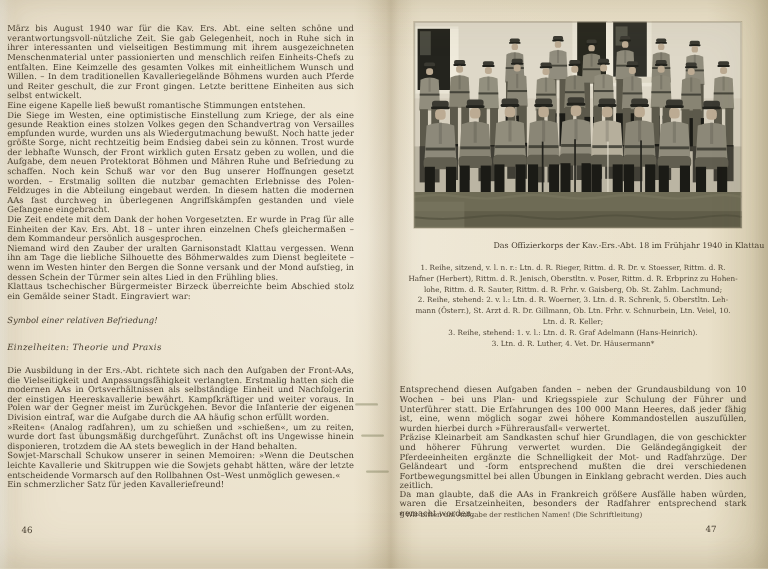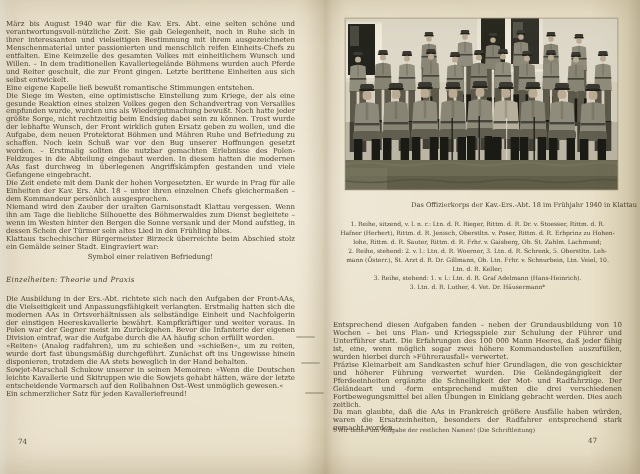--- a/index.html
+++ b/index.html
@@ -24,21 +24,21 @@
     background:linear-gradient(90deg,#f8f4e9,rgba(248,244,233,0));}
   .gutter{position:absolute;left:306px;top:0;bottom:0;width:38px;
     background:linear-gradient(90deg,rgba(110,90,55,0) 0%,rgba(110,90,55,0.10) 42%,rgba(110,90,55,0.17) 52%,rgba(110,90,55,0.06) 70%,rgba(110,90,55,0) 100%);}
 
   .col{position:absolute;text-align:justify;}
   .col p{margin:0;}
   .left-text{left:6px;top:21px;width:289px;font-size:7px;line-height:7.95px;}
   .right-text{left:333px;top:322px;width:289px;font-size:7px;line-height:7.95px;}
 
   .quote{margin-top:10px;text-align:center;font-style:italic;font-size:7px;line-height:9px;}
-  .symbol-line{margin-top:1px;text-align:center;font-size:7px;line-height:8px;}
+  .symbol-line{margin-top:11px;font-size:7px;line-height:8px;font-style:italic;}
   .heading{margin-top:15px;margin-bottom:12px;font-style:italic;font-size:7.2px;line-height:8px;letter-spacing:0.3px;}
 
   .photo-wrap{position:absolute;left:345px;top:18px;width:273px;height:172px;
     box-shadow:0 0 0 0.5px rgba(140,128,100,0.45), inset 0 0 6px rgba(60,50,30,0.2);}
   .photo-wrap svg{display:block;width:100%;height:100%;}
 
   .caption-title{position:absolute;left:348px;top:201px;width:289px;text-align:right;font-size:6.6px;line-height:8px;}
   .caption-names{position:absolute;left:331px;top:219px;width:293px;text-align:center;font-size:6px;line-height:9px;color:#4a4033;}
   .caption-names div{white-space:nowrap;}
 
@@ -67,21 +67,21 @@
     <p>Die Zeit endete mit dem Dank der hohen Vorgesetzten. Er wurde in Prag für alle Einheiten der Kav. Ers. Abt. 18 – unter ihren einzelnen Chefs gleichermaßen – dem Kommandeur persönlich ausgesprochen.</p>
     <p>Niemand wird den Zauber der uralten Garnisonstadt Klattau vergessen. Wenn ihn am Tage die liebliche Silhouette des Böhmerwaldes zum Dienst begleitete – wenn im Westen hinter den Bergen die Sonne versank und der Mond aufstieg, in dessen Schein der Türmer sein altes Lied in den Frühling blies.</p>
     <p>Klattaus tschechischer Bürgermeister Birzeck überreichte beim Abschied stolz ein Gemälde seiner Stadt. Eingraviert war:</p>
     <div class="symbol-line">Symbol einer relativen Befriedung!</div>
     <div class="heading">Einzelheiten: Theorie und Praxis</div>
     <p>Die Ausbildung in der Ers.-Abt. richtete sich nach den Aufgaben der Front-AAs, die Vielseitigkeit und Anpassungsfähigkeit verlangten. Erstmalig hatten sich die modernen AAs in Ortsverhältnissen als selbständige Einheit und Nachfolgerin der einstigen Heereskavallerie bewährt. Kampfkräftiger und weiter voraus. In Polen war der Gegner meist im Zurückgehen. Bevor die Infanterie der eigenen Division eintraf, war die Aufgabe durch die AA häufig schon erfüllt worden.</p>
     <p>»Reiten« (Analog radfahren), um zu schießen und »schießen«, um zu reiten, wurde dort fast übungsmäßig durchgeführt. Zunächst oft ins Ungewisse hinein disponieren, trotzdem die AA stets beweglich in der Hand behalten.</p>
     <p>Sowjet-Marschall Schukow unserer in seinen Memoiren: »Wenn die Deutschen leichte Kavallerie und Skitruppen wie die Sowjets gehabt hätten, wäre der letzte entscheidende Vormarsch auf den Rollbahnen Ost–West unmöglich gewesen.«</p>
     <p>Ein schmerzlicher Satz für jeden Kavalleriefreund!</p>
   </div>
-  <div class="pagenum pagenum-left">74</div>
+  <div class="pagenum pagenum-left">46</div>
 
   <div class="photo-wrap">
     <svg viewBox="0 0 273 172" preserveAspectRatio="none">
       <defs>
         <g id="fig-stand">
           <rect x="-4.6" y="0" width="9.2" height="3.8" rx="1.6" fill="#3b3a32"></rect>
           <rect x="-5.2" y="3.2" width="10.4" height="1.7" rx="0.8" fill="#22221c"></rect>
           <rect x="-2.9" y="4.8" width="5.8" height="5.8" rx="2.3" fill="#bcab93"></rect>
           <path d="M -7.6 14.5 Q 0 10.8 7.6 14.5 L 8.8 40 L -8.8 40 Z" fill="currentColor"></path>
           <rect x="-8.2" y="26" width="16.4" height="1.7" fill="#35342c" opacity="0.8"></rect>

